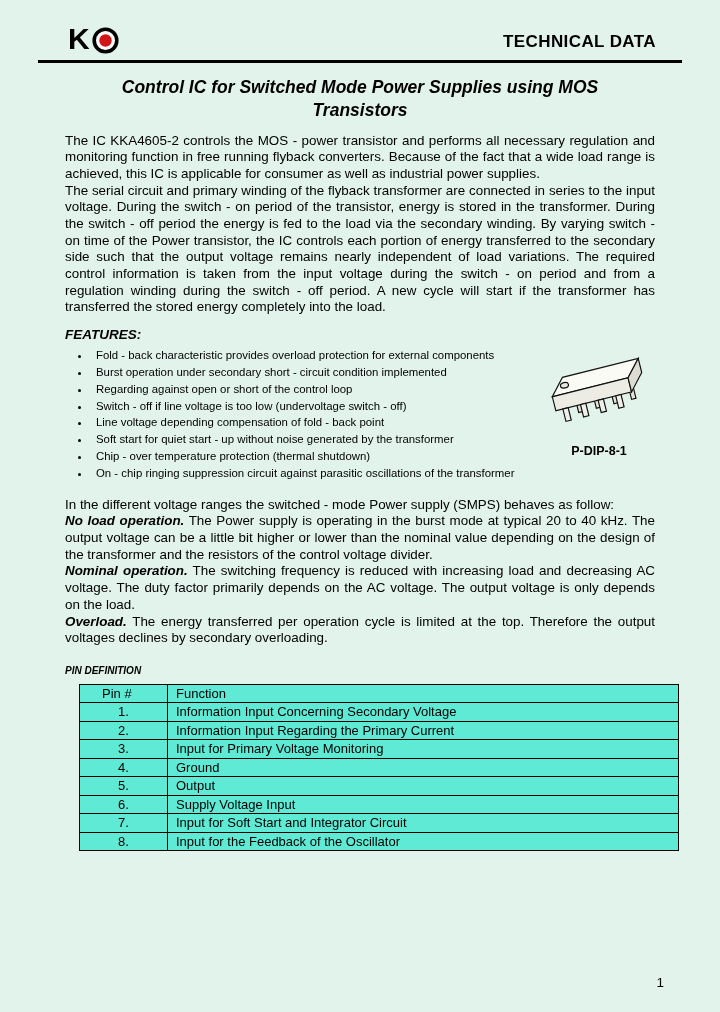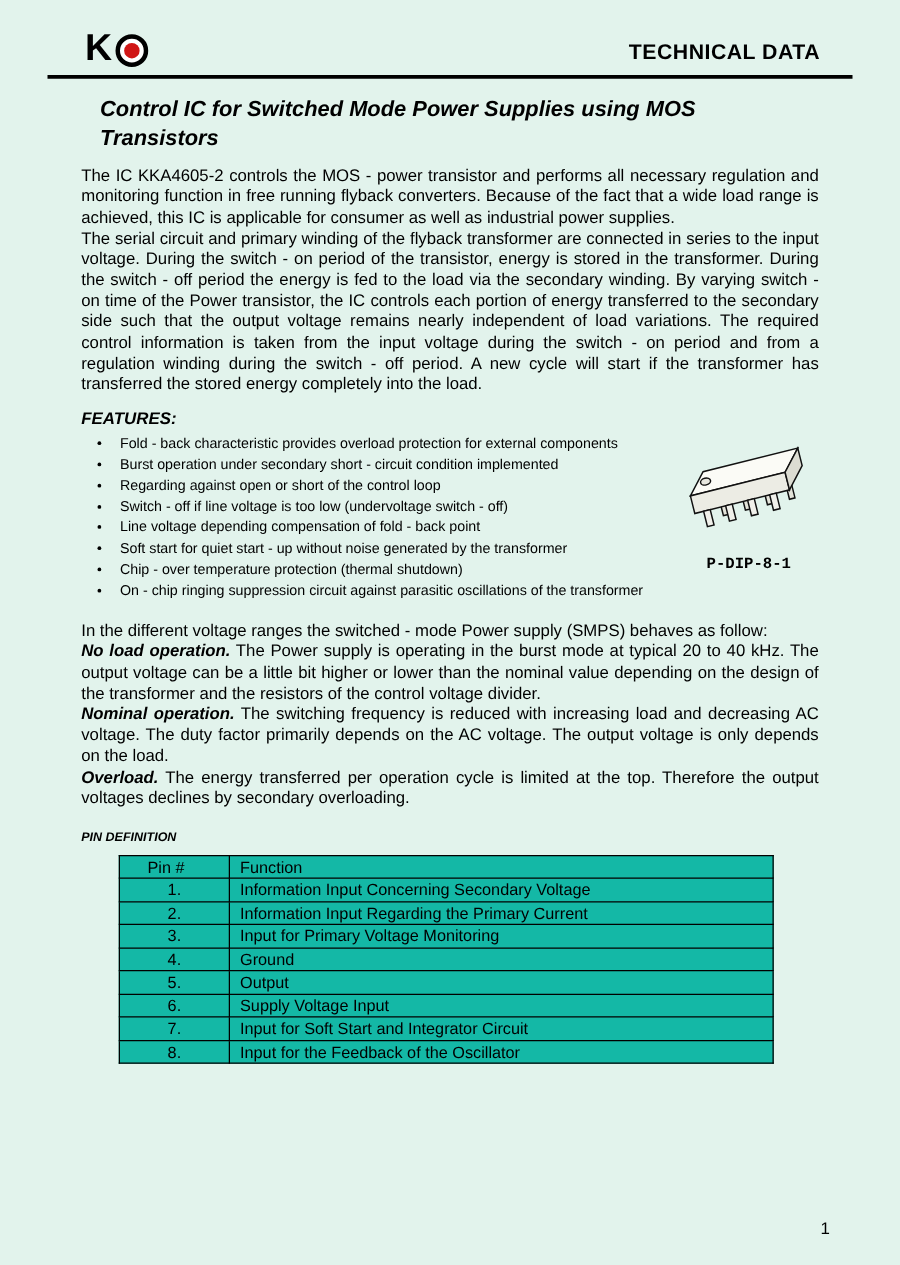--- a/index.html
+++ b/index.html
@@ -15,32 +15,32 @@
   }
   
   .header { display:flex; justify-content:space-between; align-items:flex-end; padding:0 26px 6px 30px; }
   .logo { display:flex; align-items:center; font-weight:bold; font-size:30px; letter-spacing:1.5px; line-height:1; }
   .logo-o { display:flex; align-items:center; margin:0 1px; padding-top:2px; }
   .logo-o svg { display:block; }
   .tech-data { font-family:Liberation Sans, sans-serif; font-weight:bold; font-size:17px; letter-spacing:0.4px; padding-bottom:2px; }
   .rule { border-top:3px solid #000; }
   
   .content { padding:0 27px; }
-  .title { font-size:17.5px; font-style:italic; font-weight:bold; line-height:1.33; max-width:560px; margin:13px auto 10px; }
+  .title { font-size:17.5px; font-style:italic; font-weight:bold; text-align:center; line-height:1.33; max-width:560px; margin:13px auto 10px; }
   .para { font-size:13.4px; line-height:1.245; text-align:justify; }
   .features-h { font-size:13.5px; font-weight:bold; font-style:italic; margin:11px 0 6px; }
   .features-row { display:flex; align-items:flex-start; }
   .features-list { list-style:disc outside; padding-left:26px; flex:1; font-size:11.4px; line-height:1.3; }
   .features-list li { margin-bottom:2px; padding-left:5px; }
   .package-col { width:112px; display:flex; flex-direction:column; align-items:center; padding-top:8px; flex:none; }
-  .package-label { font-weight:bold; font-size:12.5px; margin-top:4px;font-family:Liberation Mono, monospace; }
+  .package-label { font-weight:bold; font-size:12.5px; margin-top:4px; }
   .behavior-intro { margin-top:14px; }
   .mode-lead { font-weight:bold; font-style:italic; }
   .pin-h { margin:18px 0 8px; font-weight:bold; font-style:italic; font-size:10px; }
-  .pin-table { border-collapse:collapse; background:#14b8a6; margin-left:30px; width:524px; font-size:13px; }
+  .pin-table { border-collapse:collapse; background:#5eead4; margin-left:14px; width:600px; font-size:13px; }
   .pin-table th, .pin-table td { border:1px solid #000; padding:1px 8px; line-height:15.5px; font-weight:normal; text-align:left; white-space:nowrap; }
   .col-pin { width:88px; }
   td.pin-num { text-align:center; }
   th.pin-head { padding-left:22px; }
   .page-num { position:absolute; right:56px; bottom:22px; font-size:13.5px; }
 </style>
 </head>
 <body>
 
 <div class="page">

